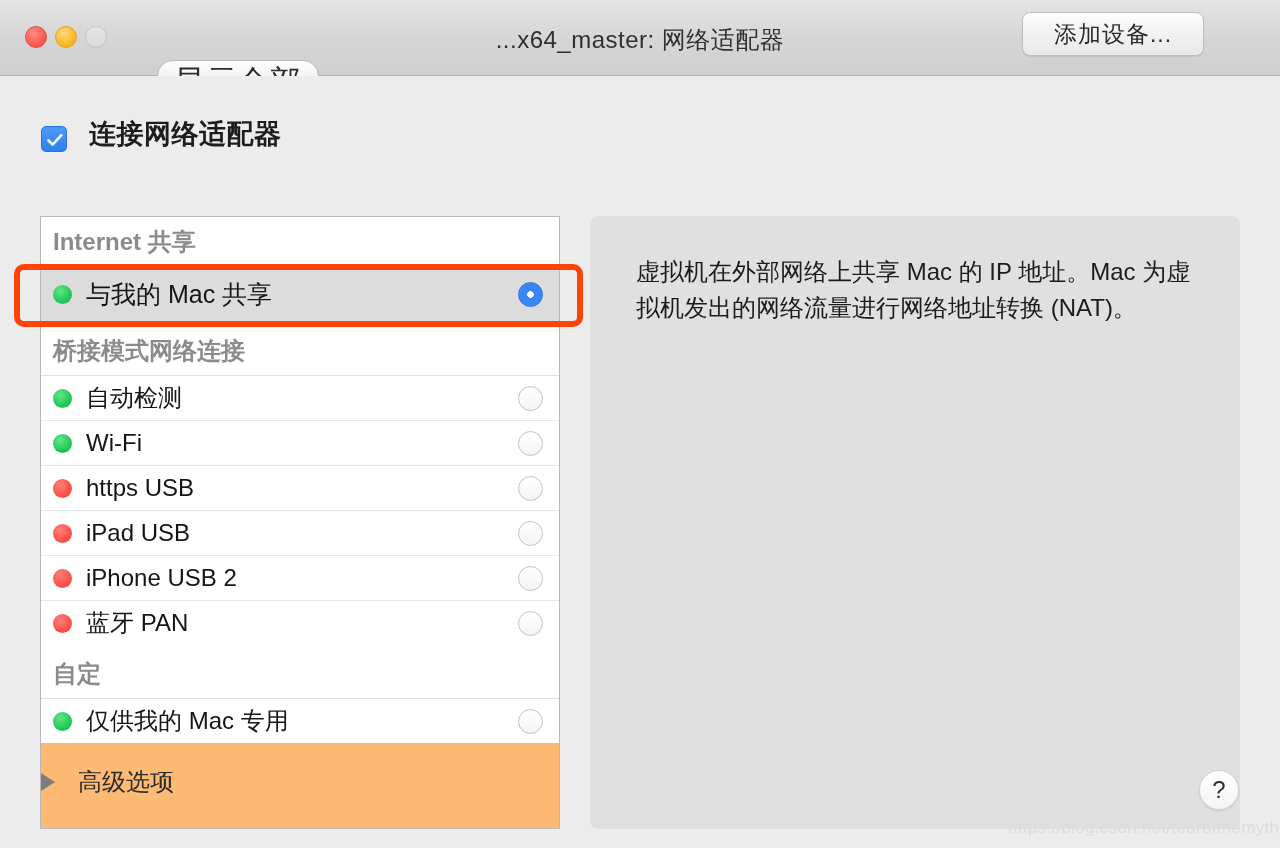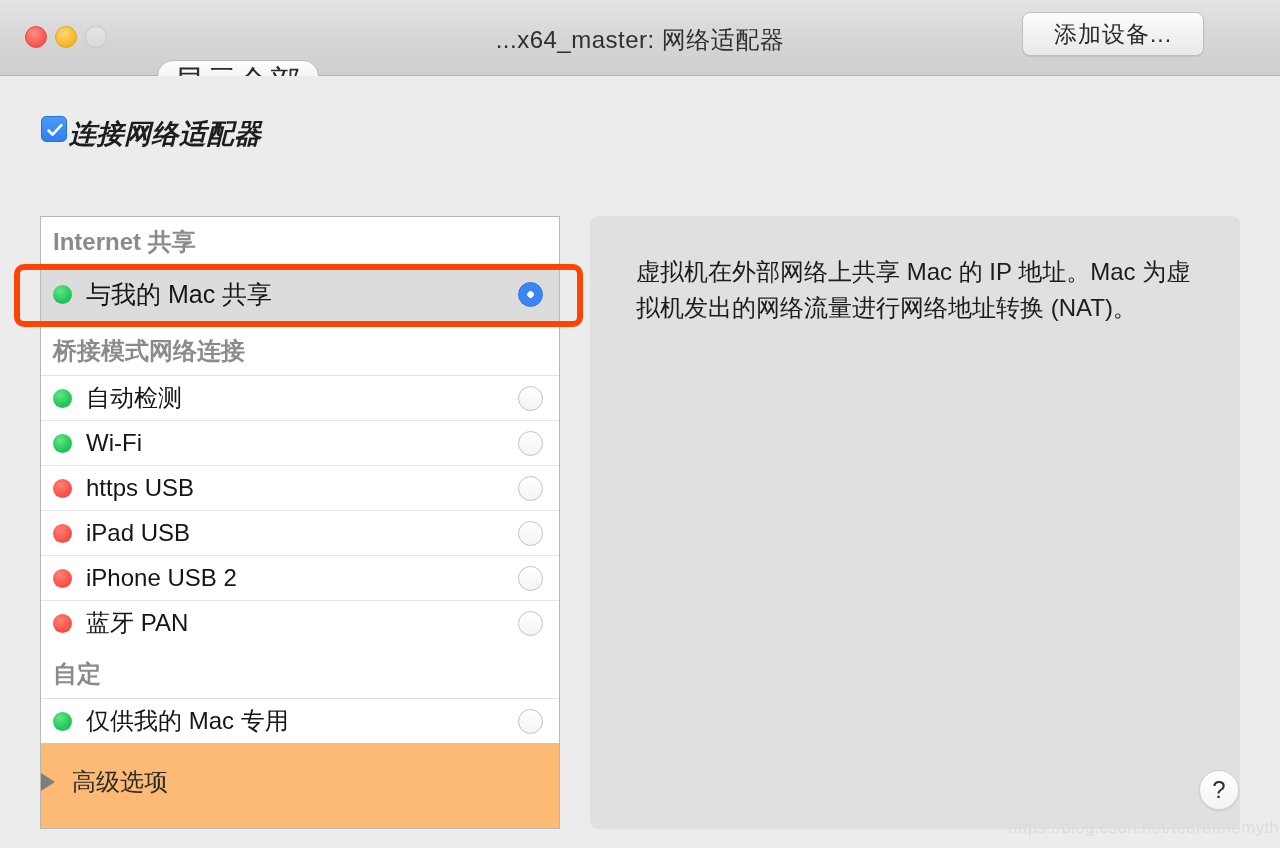--- a/index.html
+++ b/index.html
@@ -98,23 +98,22 @@
     left: 0; top: 76px;
     width: 1280px;
     height: 772px;
     background: #ececec;
   }
 
   .connect-row {
     position: absolute;
     left: 41px; top: 40px;
     display: flex;
-    align-items: flex-start;
-    gap: 2px;
-    font-style: italic;
+    align-items: flex-end;
+    gap: 22px;
   }
   .checkbox {
     width: 26px; height: 26px;
     border-radius: 5px;
     background: linear-gradient(to bottom, #4a9bf7, #2f7ff0);
     border: 1px solid #2a72d8;
     box-sizing: border-box;
     position: relative;
     flex: none;
   }
@@ -229,21 +228,21 @@
     color: #1c1c1c;
     line-height: 1.48;
   }
 
   
   .advanced {
     position: absolute;
     left: 41px; top: 690px;
     display: flex;
     align-items: center;
-    gap: 17px;
+    gap: 23px;
   }
   .tri {
     width: 0; height: 0;
     border-left: 14px solid #7d7d7d;
     border-top: 9px solid transparent;
     border-bottom: 9px solid transparent;
   }
   .advanced-label {
     font-size: 24px;
     color: #2b2b2b;

